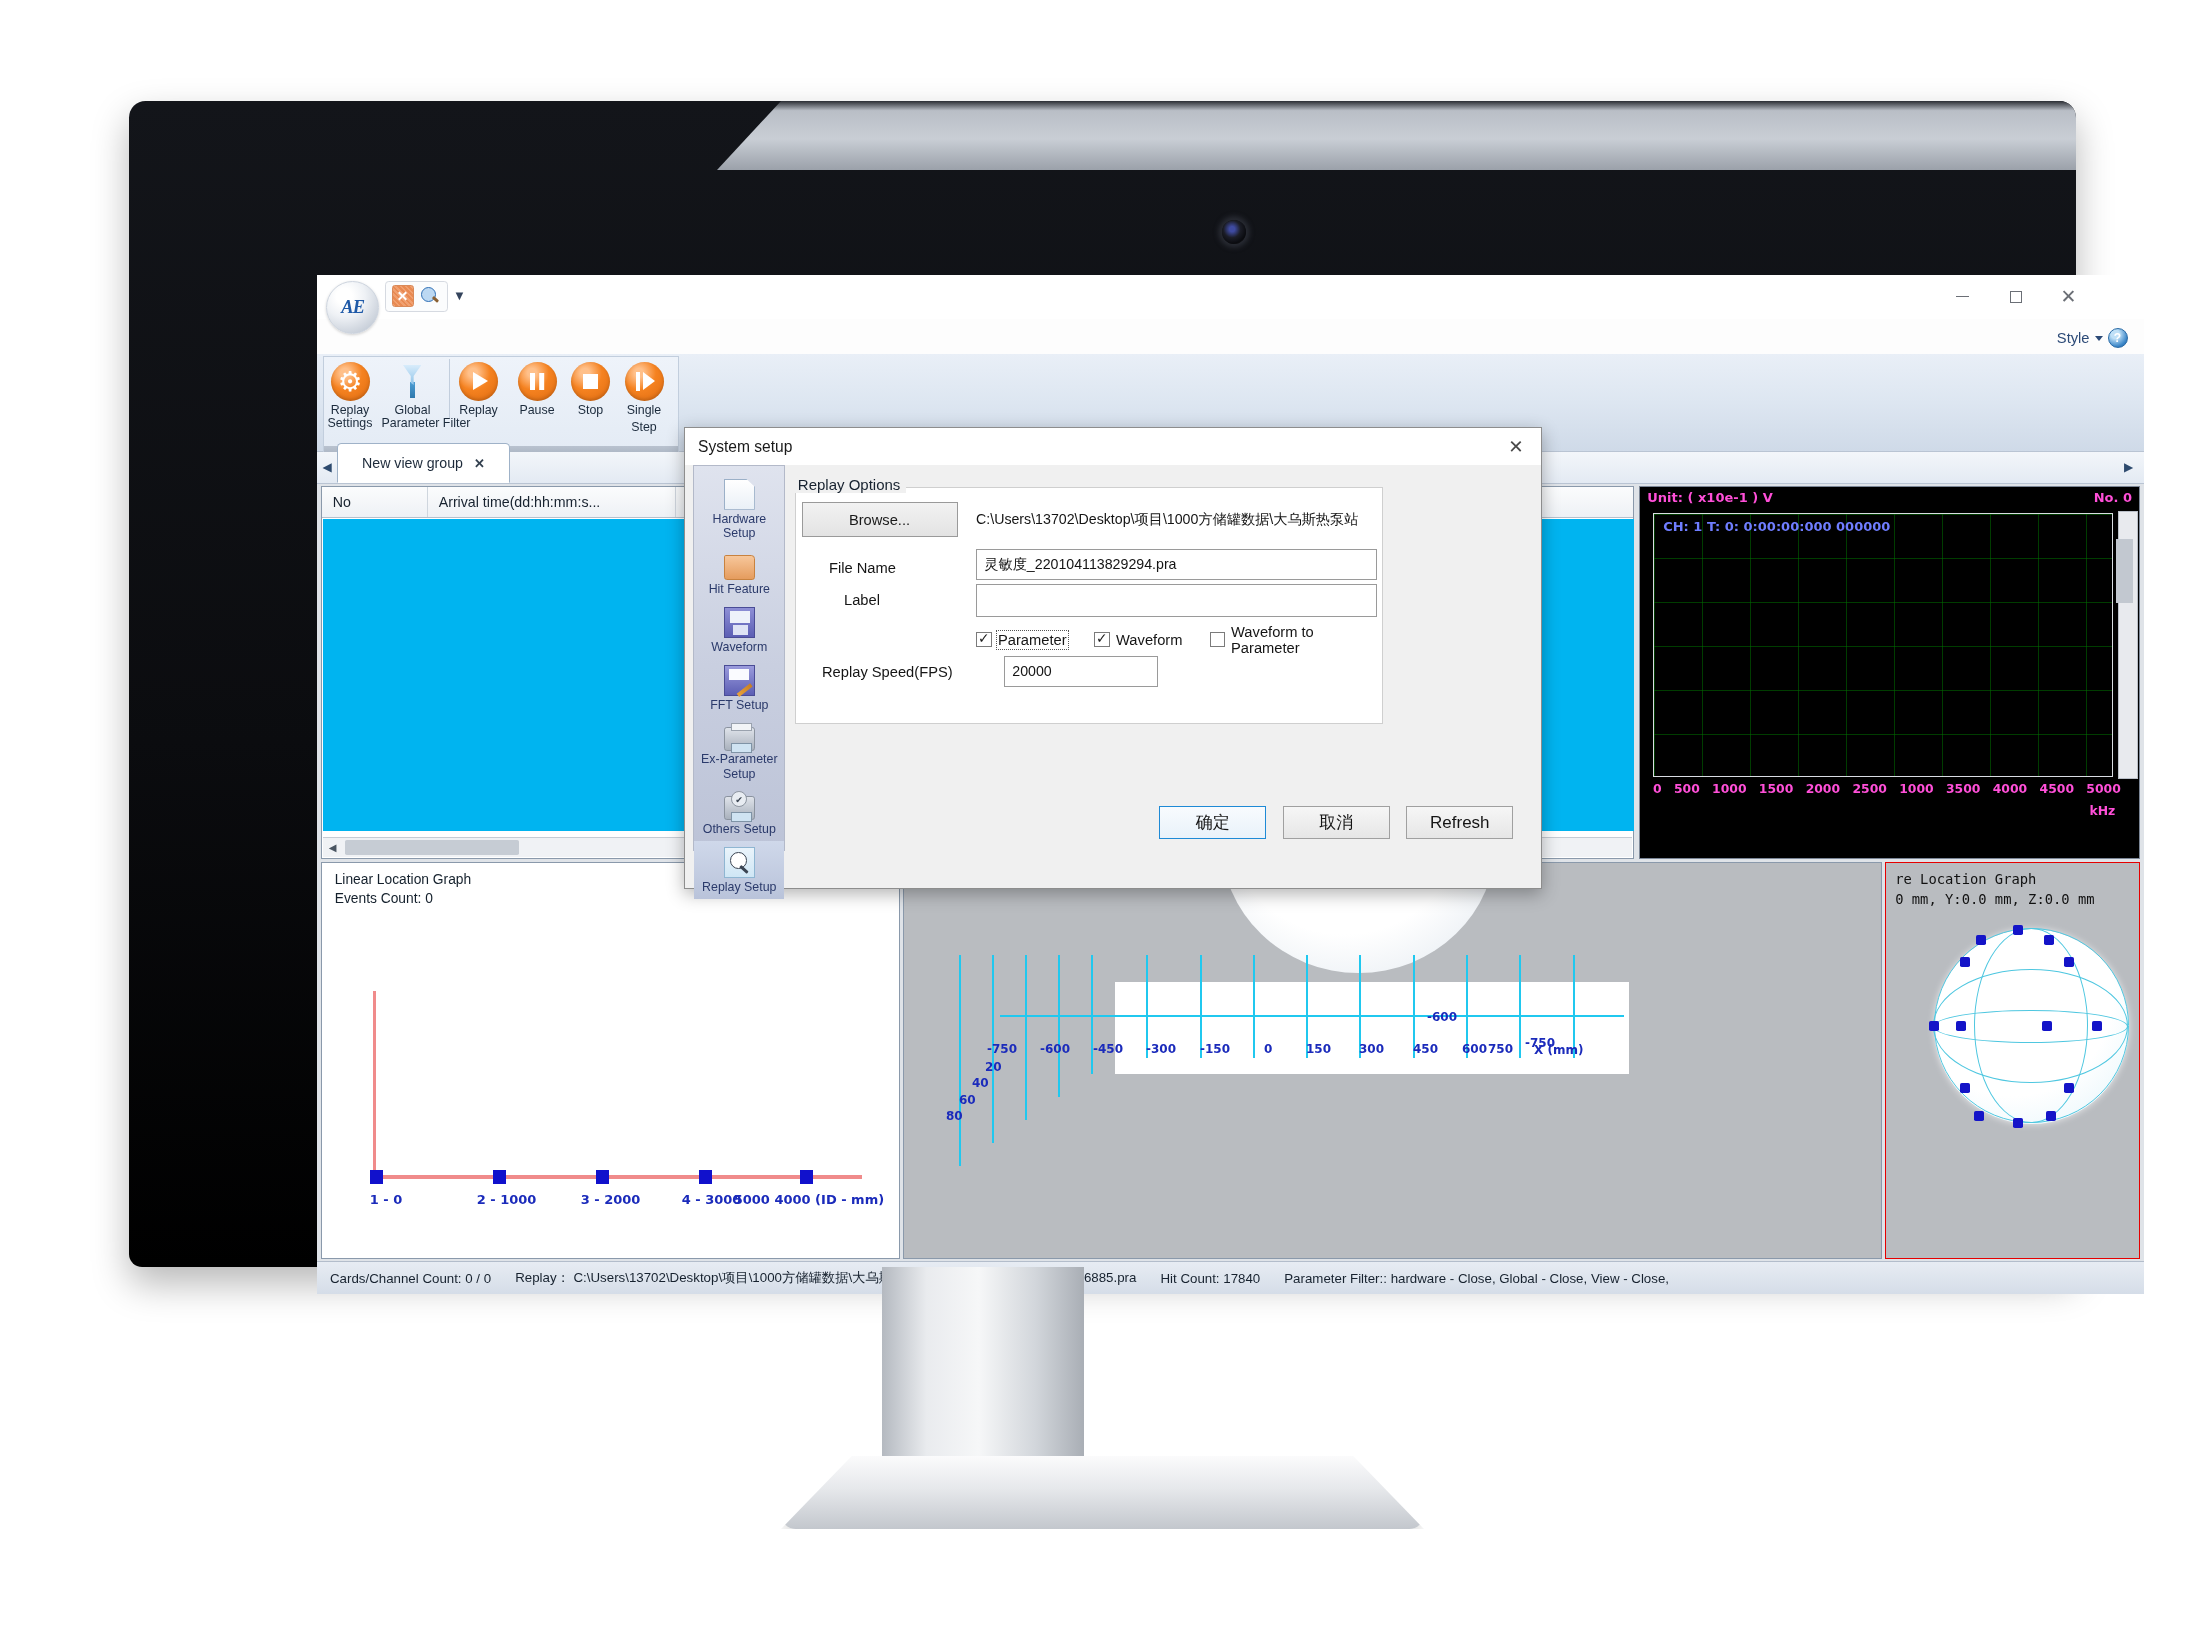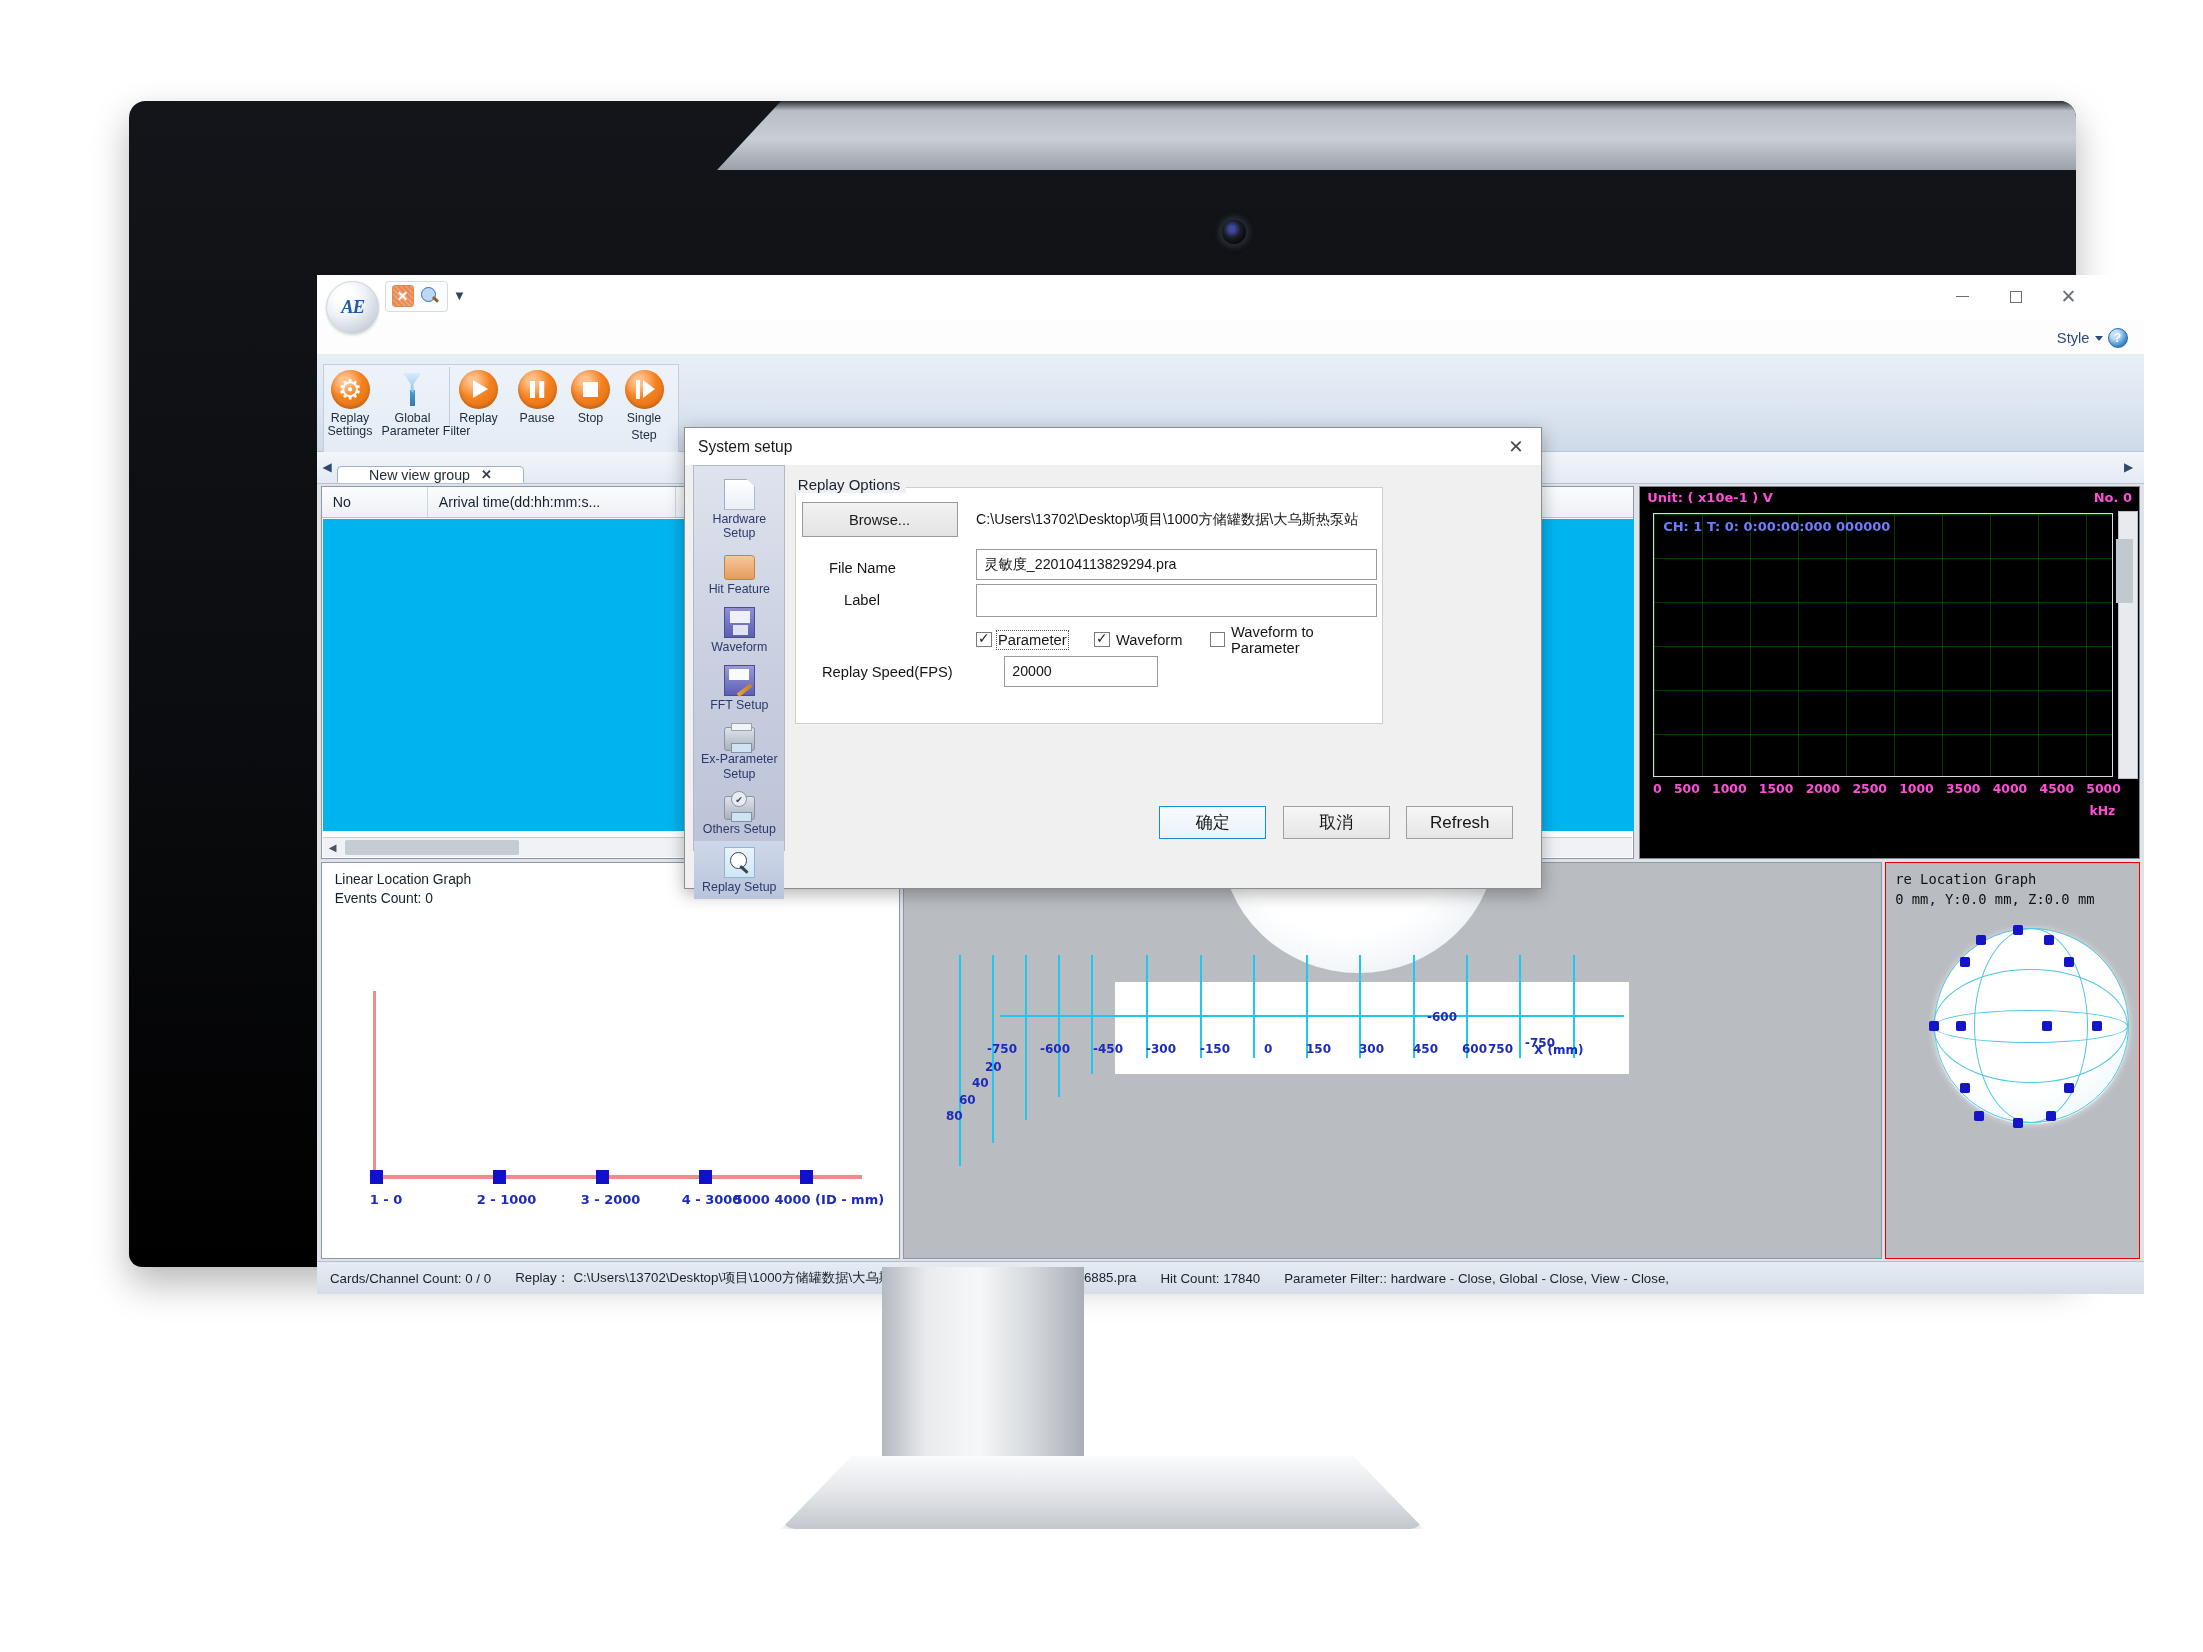--- a/index.html
+++ b/index.html
@@ -129,21 +129,20 @@
   
   #ribbon{
     position:absolute; left:0; top:79px; width:100%; height:98px;
     background:linear-gradient(180deg,#e9eff7 0%, #dde6f1 50%, #cfdae8 100%);
     border-bottom:0.9px solid #b9c4d3;
   }
   #ribbon-group{
     position:absolute; left:5.5px; top:1.8px; width:356px; height:111px;
     background:linear-gradient(180deg,#eef3fa 0%, #e2eaf4 100%);
     border:0.9px solid #c2cedd;
-    margin-top:8px;
   }
   #ribbon-items{ position:absolute; left:0; top:1.8px; display:flex; align-items:flex-start; }
   .rb-item{ width:59px; display:flex; flex-direction:column; align-items:center; gap:2.8px; padding-top:3.7px; }
   .rb-ico{ width:39px; height:39px; border-radius:50%; position:relative;
     background:radial-gradient(circle at 36% 28%, #ffc08a 0 12%, #f58220 45%, #dd6a10 100%);
     box-shadow:inset 0 -1.8px 3.7px rgba(0,0,0,.18);
   }
   .rb-ico.gear::after{
     content:"\2699"; position:absolute; inset:0; display:flex; align-items:center; justify-content:center;
     color:#fff; font-size:27.5px; line-height:1;
@@ -190,21 +189,21 @@
 
   
   #tabstrip{
     position:absolute; left:0; top:177px; width:100%; height:32px;
     background:linear-gradient(180deg,#f3f6fa 0%, #e3eaf3 100%);
     border-bottom:0.9px solid #b9c4d3; display:flex; align-items:flex-end;
   }
   .strip-arrow{ width:20px; height:32px; display:flex; align-items:center; justify-content:center;
     color:#2d4a6e; font-size:12px; }
   #view-tab{
-    height:17px; display:flex; align-items:center; gap:11px; padding:0 31px;
+    height:40px; display:flex; align-items:center; gap:11px; padding:0 24px;
     background:#fff; border:0.9px solid #9fb2c8; border-bottom:0.9px solid #fff;
     border-radius:4.6px 4.6px 0 0; font-size:14.2px; color:#1d2a3a;
   }
   #view-tab-close{ font-size:13px; color:#33404f; font-weight:bold; }
   #strip-arrow-right{ position:absolute; right:5.5px; }
 
   
   #content{ position:absolute; left:0; top:209px; width:100%; bottom:33px; background:#dfe3e8; }
 
   

